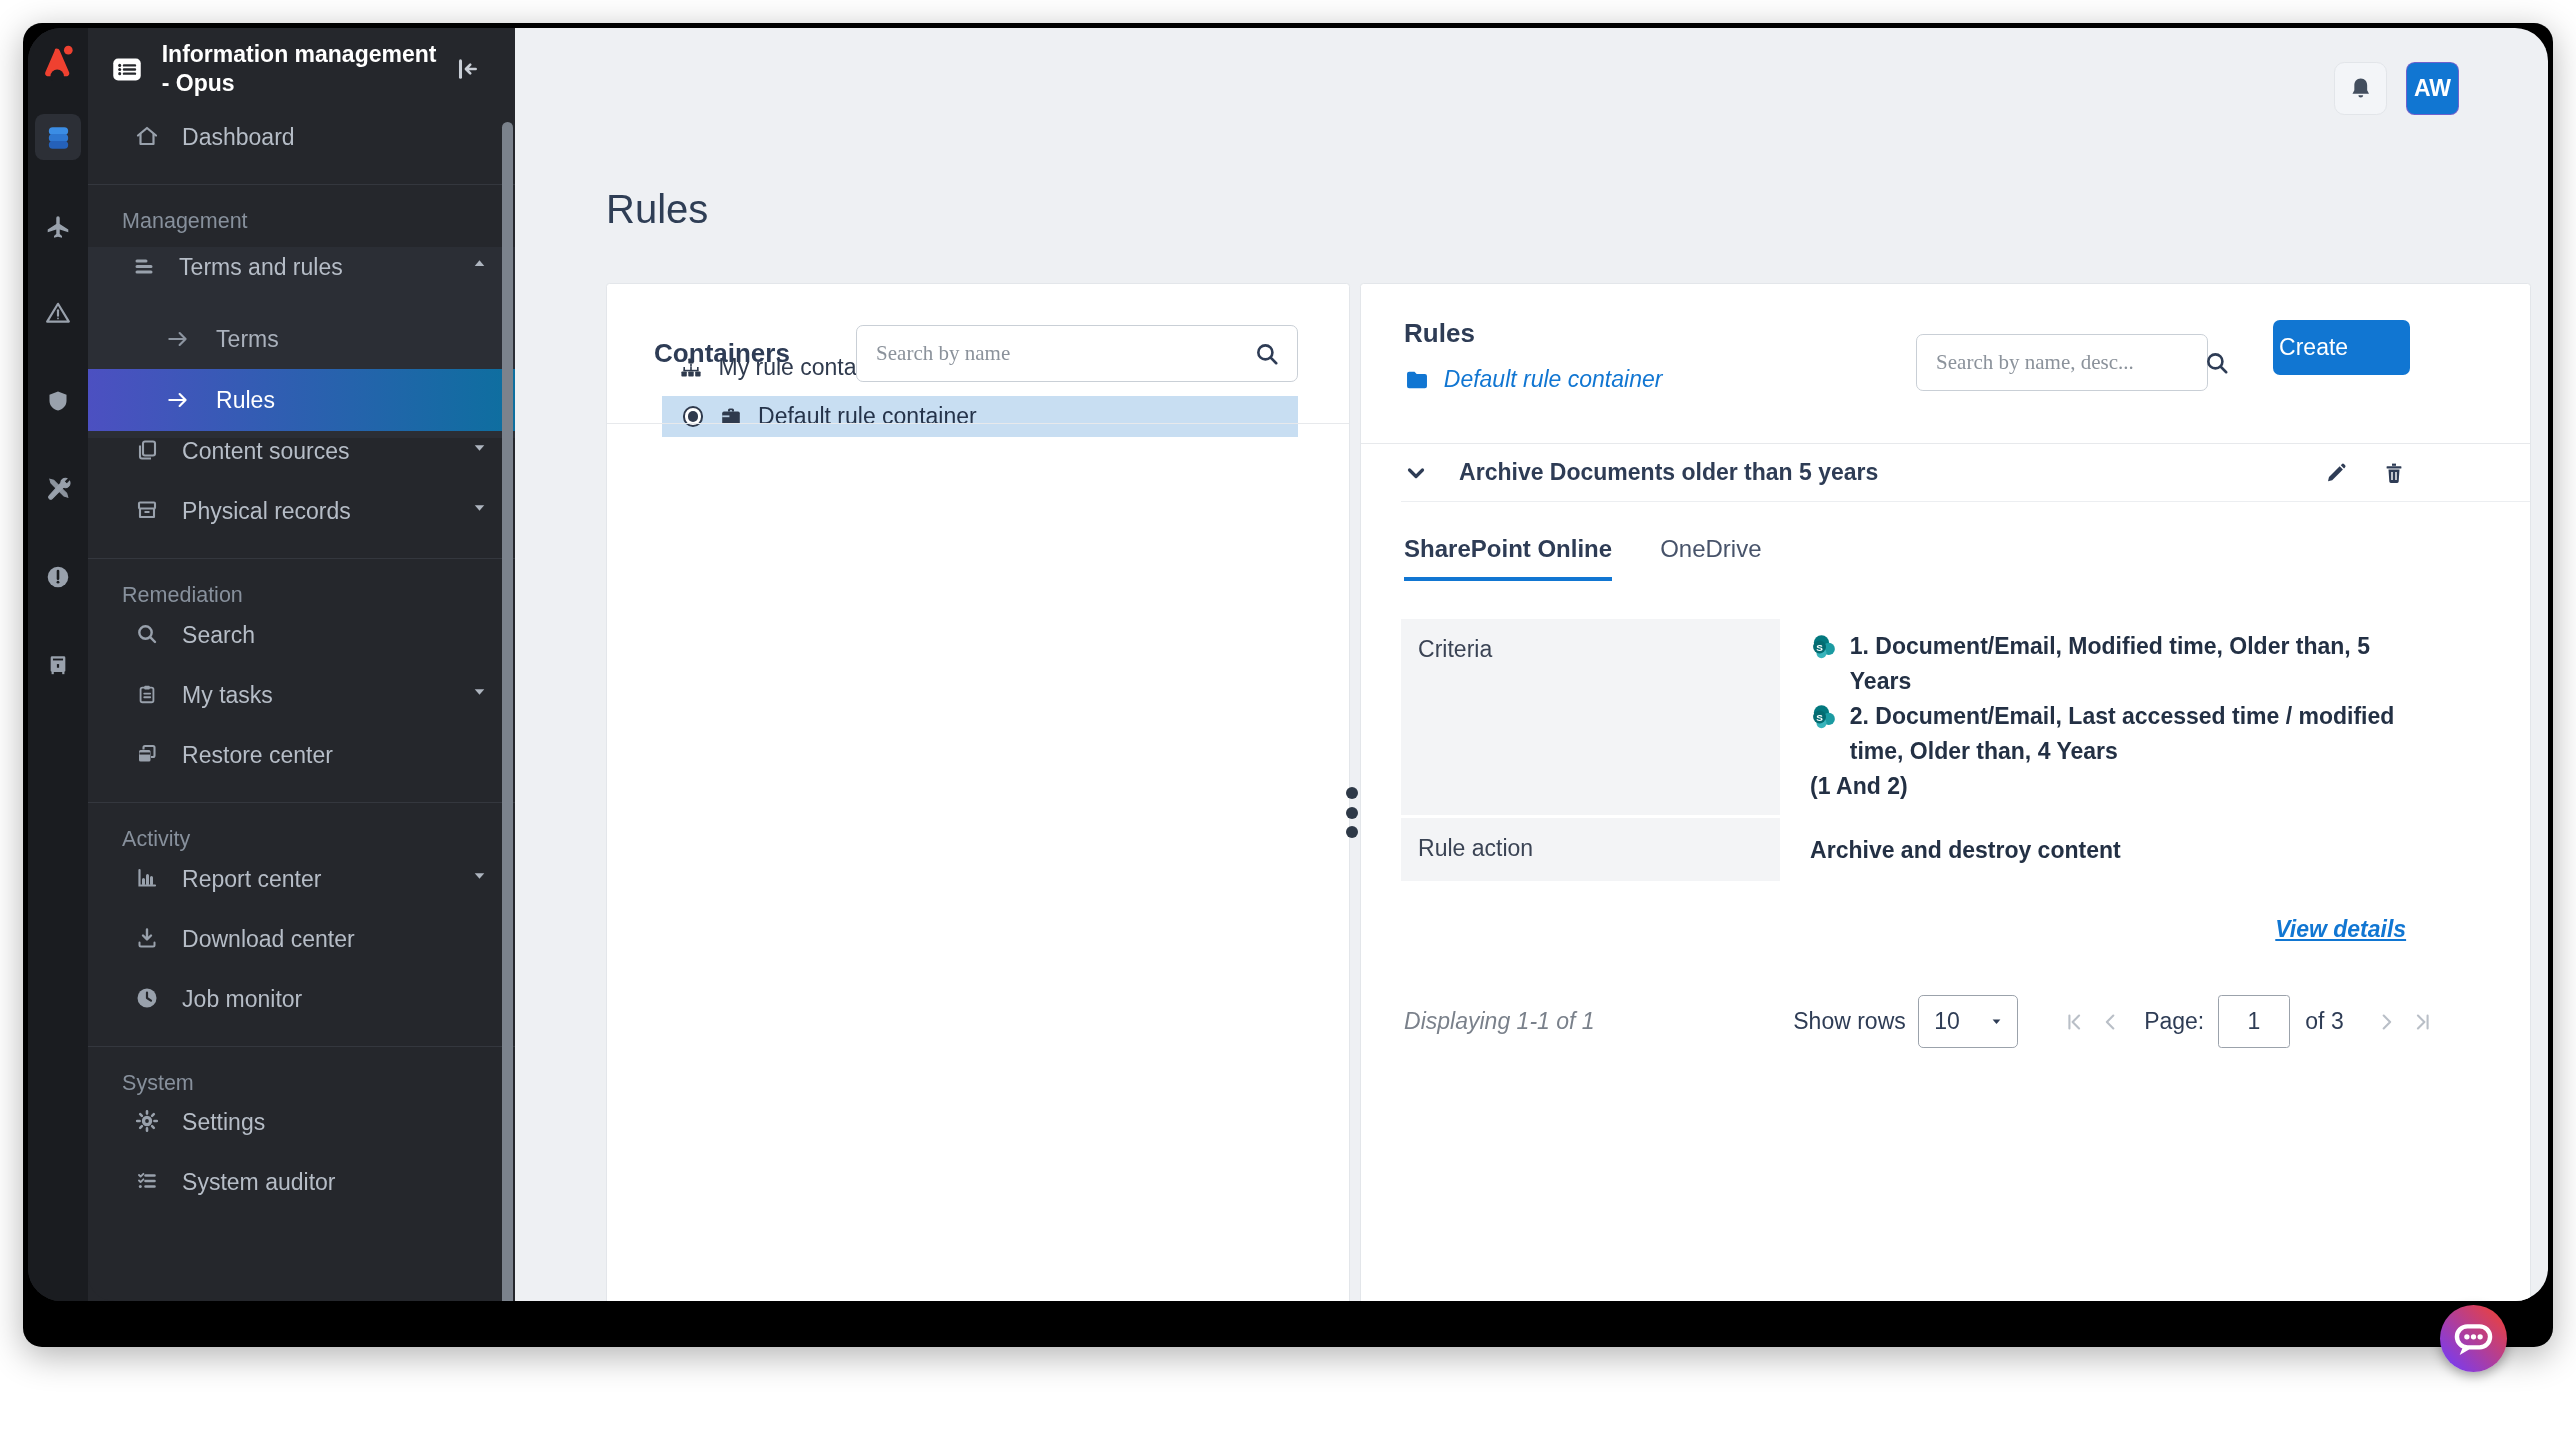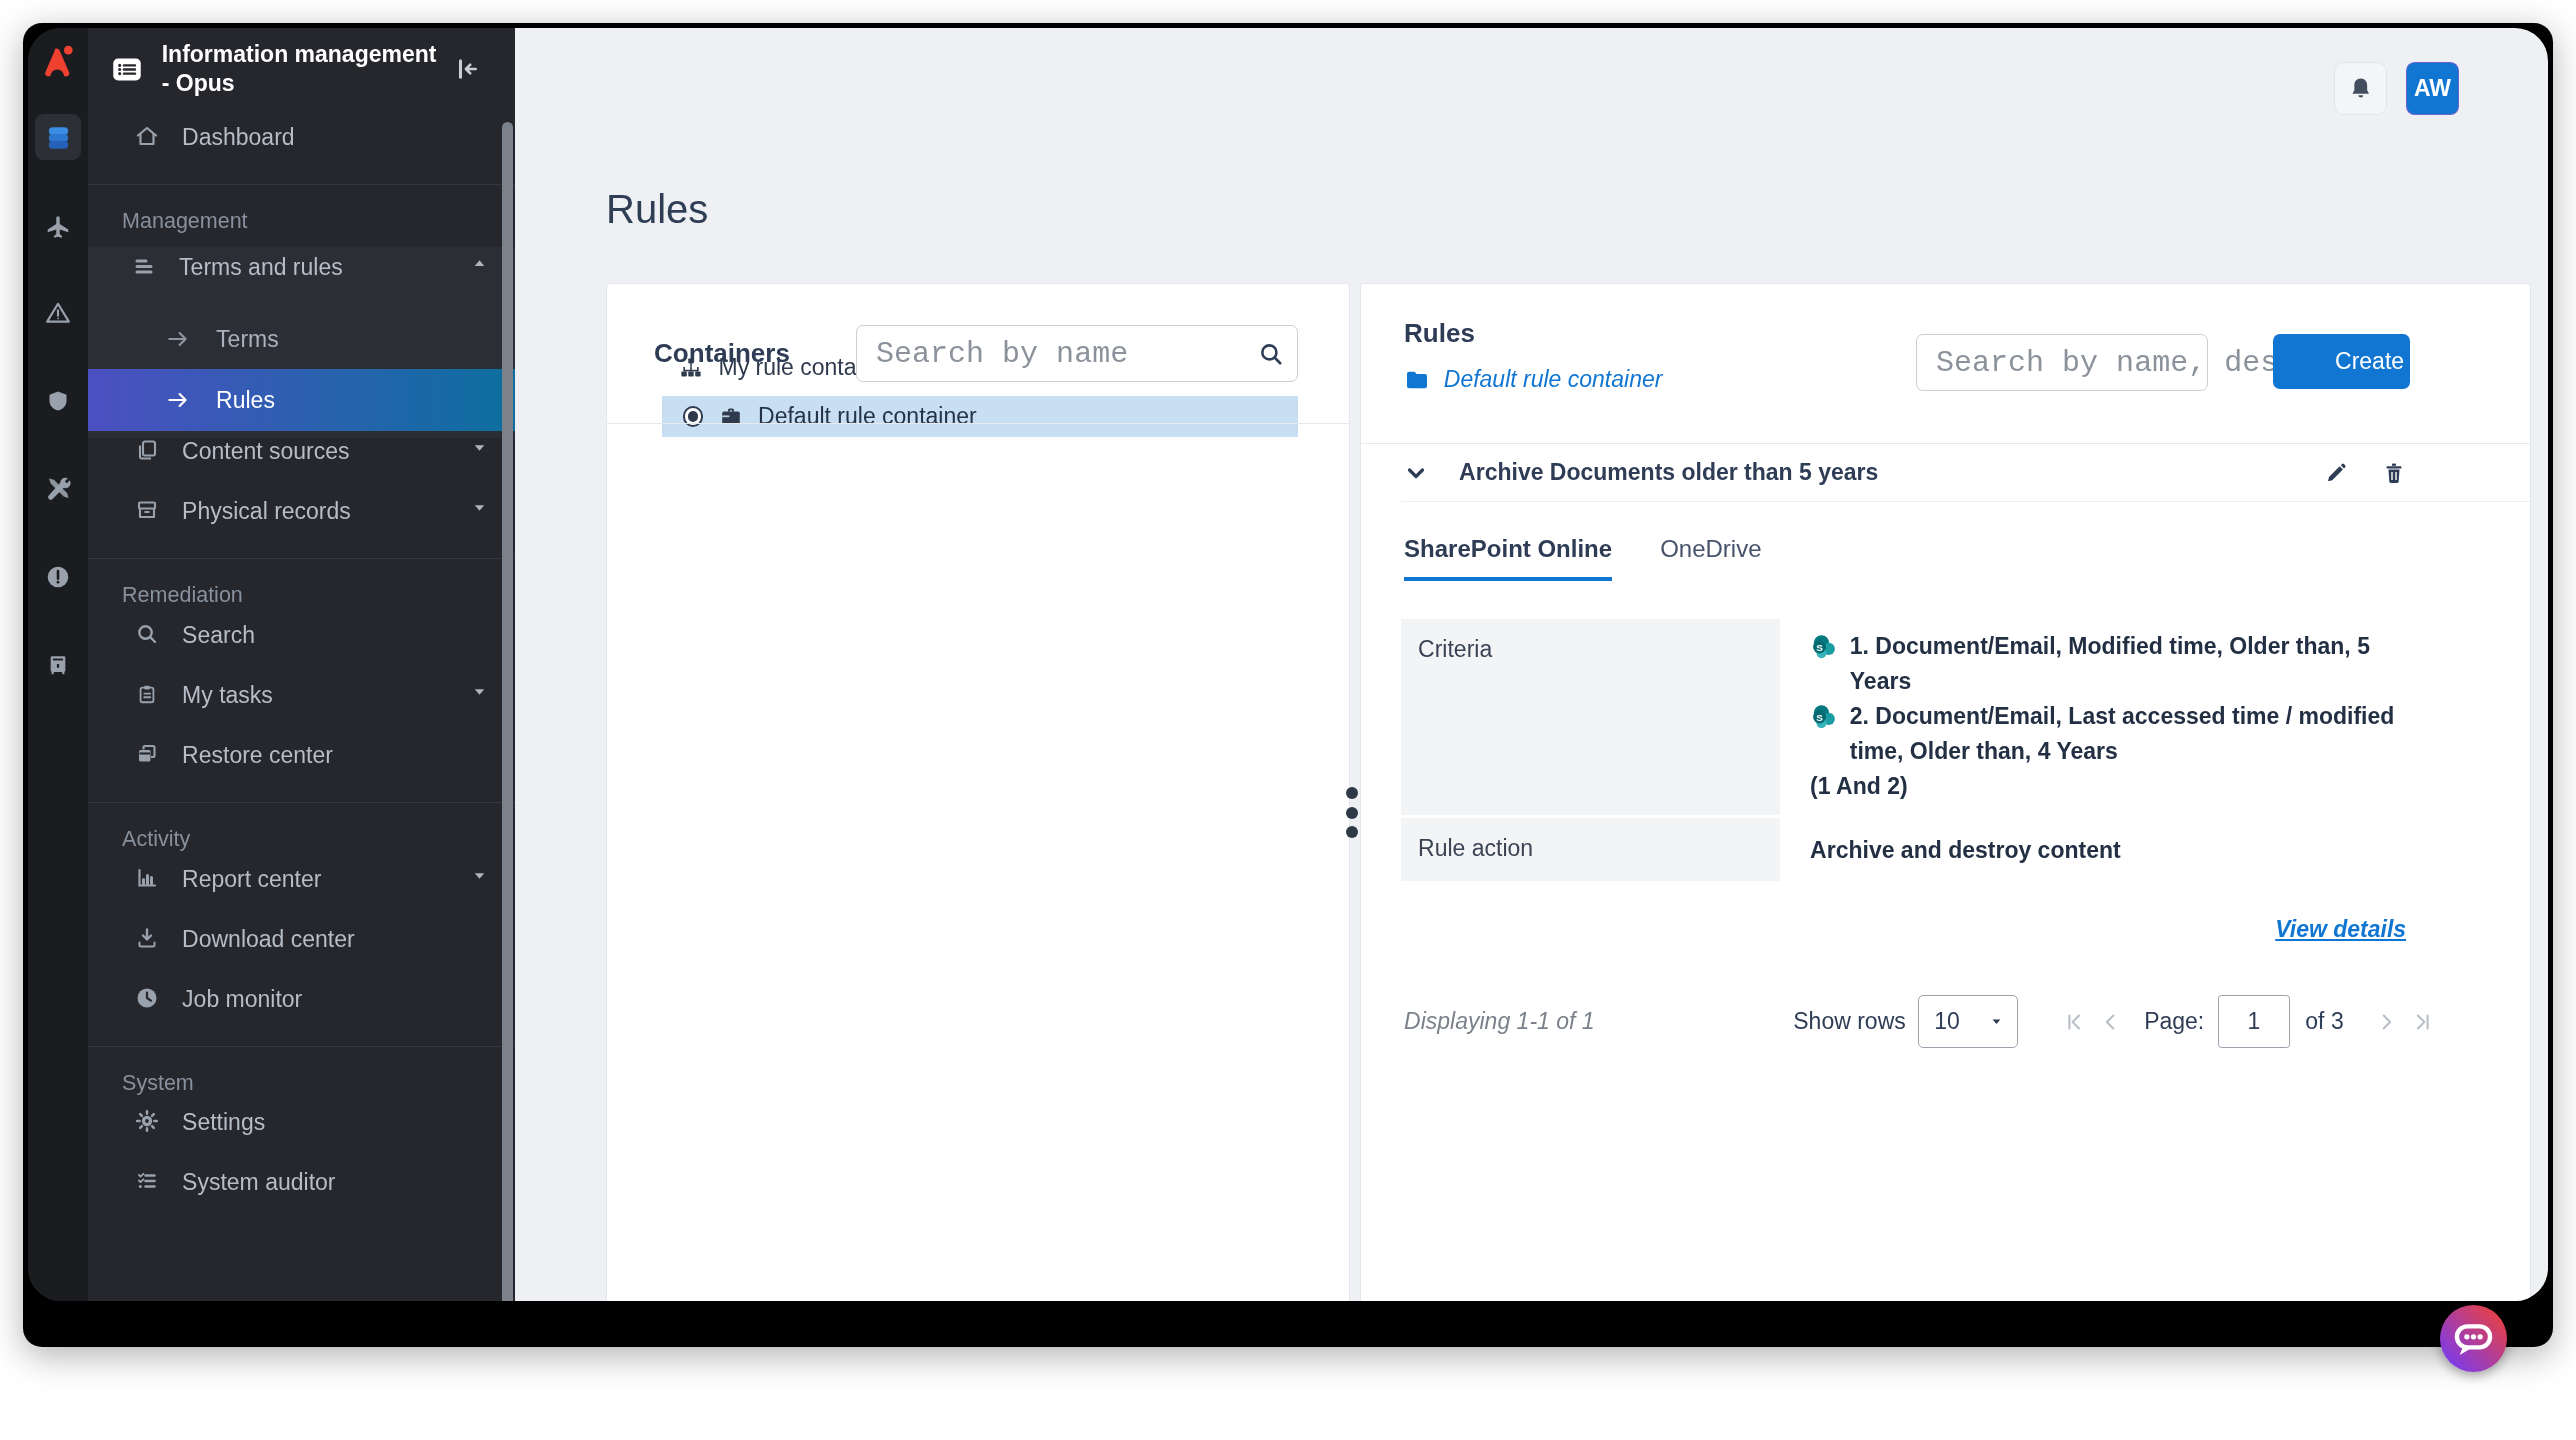--- a/index.html
+++ b/index.html
@@ -59,41 +59,41 @@
   .drag-handle{position:absolute;left:831px;top:759px;width:12px;display:flex;
     flex-direction:column;gap:7.7px;cursor:col-resize;}
   .drag-handle span{width:12px;height:12px;border-radius:50%;background:#2e3947;}
 
   
   .containers-header{position:absolute;top:0;left:0;right:0;height:140px;
     border-bottom:0.9px solid #e7e9ec;display:flex;align-items:center;padding:0 51px 0 47px;}
   .panel-title{font-size:26px;font-weight:bold;color:#2e3c55;}
   .search-box{margin-left:auto;width:442px;height:57px;border:0.9px solid #c9cfd6;
     border-radius:6.9px;background:#fff;display:flex;align-items:center;padding:0 17px;}
-  .search-box input{border:none;outline:none;flex:1;font-size:30px;color:#1d4ed8;
-    font-family:Liberation Mono, monospace;background:transparent;}
+  .search-box input{border:none;outline:none;flex:1;font-size:21px;color:#1d4ed8;
+    font-family:Liberation Serif, serif;background:transparent;}
   .search-box input::placeholder{color:#8b929b;}
   .tree-root{margin-top:62px;display:flex;align-items:center;gap:15.4px;padding-left:72px;
     font-size:23px;color:#2f3a4d;height:43px;cursor:pointer;}
   .tree-node{margin:6.9px 0 0 55px;width:636px;height:41px;background:#c8def2;display:flex;
     align-items:center;gap:15.4px;padding-left:20.6px;font-size:23px;color:#25334a;cursor:pointer;}
   .radio{width:20.6px;height:20.6px;border-radius:50%;border:2.6px solid #2f3a4d;background:#fff;
     display:flex;align-items:center;justify-content:center;flex:none;}
   .radio i{width:10.3px;height:10.3px;border-radius:50%;background:#2f3a4d;}
 
   
   .rules-header{position:absolute;top:0;left:0;right:0;height:160px;border-bottom:0.9px solid #e7e9ec;}
   .rules-title{position:absolute;left:43px;top:34px;font-size:26px;font-weight:bold;color:#2e3c55;}
   .rules-crumb{position:absolute;left:43px;top:82px;display:flex;align-items:center;gap:13.7px;
     color:#1176d2;font-style:italic;font-size:23px;cursor:pointer;}
   .rules-search{position:absolute;left:555px;top:50px;width:292px;height:57px;margin:0;}
   .rules-search.search-box{margin-left:0;}
-  .create-btn{position:absolute;left:912px;top:50px;width:137px;height:55px;background:#1176d2;
+  .create-btn{position:absolute;left:912px;top:36px;width:137px;height:55px;background:#1176d2;
     border:none;border-radius:6.9px;color:#fff;font-size:23px;font-family:"Liberation Sans",sans-serif;
-    cursor:pointer;display:flex;align-items:center;justify-content:flex-end;}
+    cursor:pointer;display:flex;align-items:center;justify-content:flex-start;}
   .rule-row{position:absolute;top:160px;left:0;right:0;height:57px;display:flex;
     align-items:center;padding:0 124px 0 43px;text-align:right;}
   .rule-name{margin-left:31px;font-size:23px;font-weight:bold;color:#2e3c55;}
   .rule-actions{margin-left:auto;display:flex;gap:34px;align-items:center;}
   .icon-btn{background:none;border:none;padding:0;cursor:pointer;color:#2e3c55;display:flex;}
   .rule-divider{position:absolute;top:217px;left:40px;right:0;border-top:0.9px solid #eceef1;}
   .tabs{position:absolute;top:251px;left:43px;display:flex;gap:48px;}
   .tab{font-size:24px;padding-bottom:13.7px;cursor:pointer;color:#47536a;border-bottom:4.3px solid transparent;}
   .tab.active{font-weight:bold;color:#2e3c55;border-bottom-color:#1176d2;}
 

